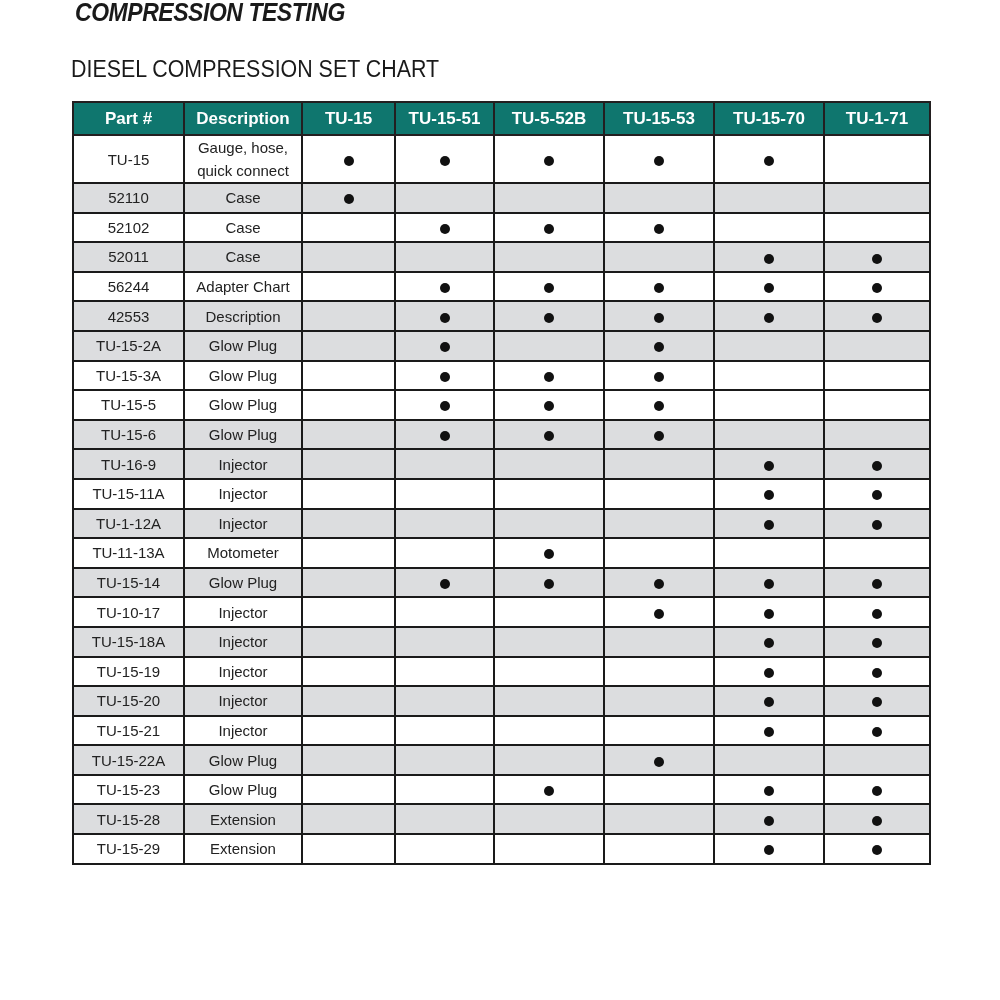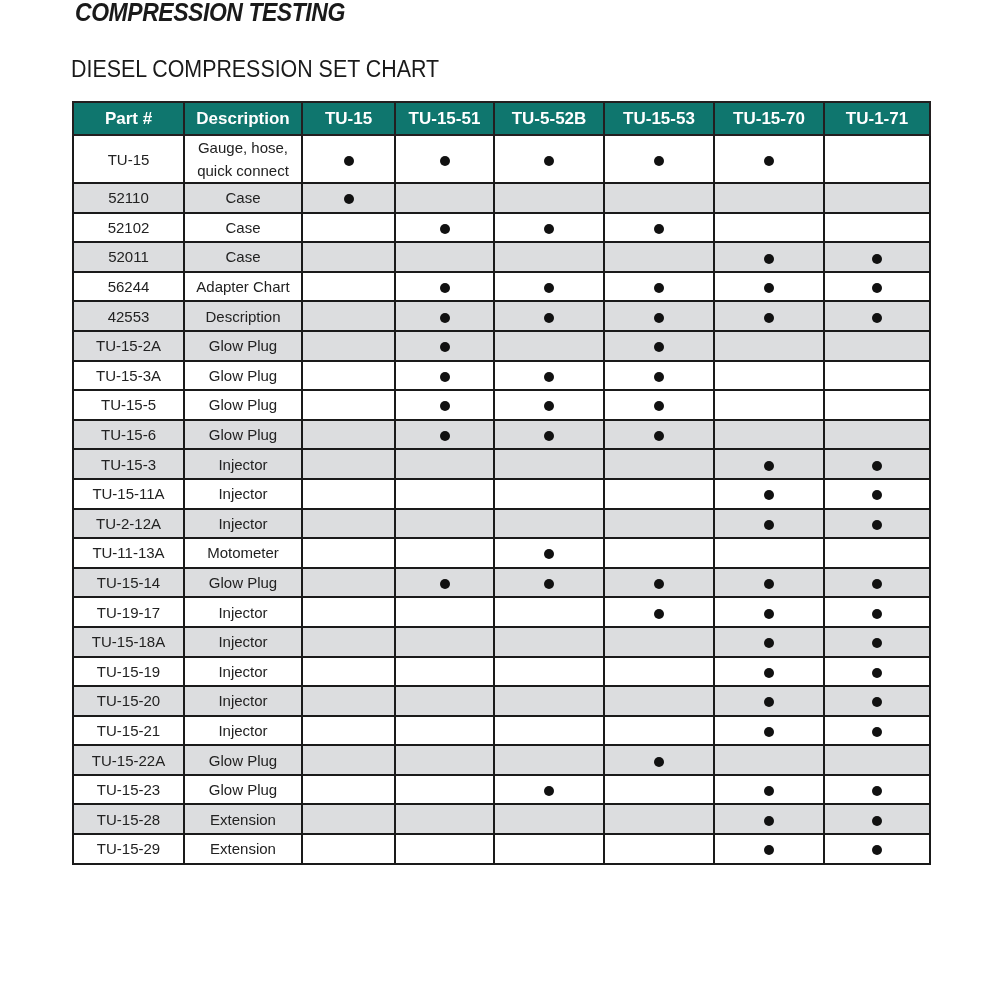--- a/index.html
+++ b/index.html
@@ -138,41 +138,41 @@
         <td>TU-15-6</td>
         <td class="desc">Glow Plug</td>
         <td></td>
         <td><span class="dot"></span></td>
         <td><span class="dot"></span></td>
         <td><span class="dot"></span></td>
         <td></td>
         <td></td>
       </tr>
       <tr class="shaded">
-        <td>TU-15-3</td>
+        <td>TU-16-9</td>
         <td class="desc">Injector</td>
         <td></td>
         <td></td>
         <td></td>
         <td></td>
         <td><span class="dot"></span></td>
         <td><span class="dot"></span></td>
       </tr>
       <tr>
         <td>TU-15-11A</td>
         <td class="desc">Injector</td>
         <td></td>
         <td></td>
         <td></td>
         <td></td>
         <td><span class="dot"></span></td>
         <td><span class="dot"></span></td>
       </tr>
       <tr class="shaded">
-        <td>TU-2-12A</td>
+        <td>TU-1-12A</td>
         <td class="desc">Injector</td>
         <td></td>
         <td></td>
         <td></td>
         <td></td>
         <td><span class="dot"></span></td>
         <td><span class="dot"></span></td>
       </tr>
       <tr>
         <td>TU-11-13A</td>
@@ -188,21 +188,21 @@
         <td>TU-15-14</td>
         <td class="desc">Glow Plug</td>
         <td></td>
         <td><span class="dot"></span></td>
         <td><span class="dot"></span></td>
         <td><span class="dot"></span></td>
         <td><span class="dot"></span></td>
         <td><span class="dot"></span></td>
       </tr>
       <tr>
-        <td>TU-19-17</td>
+        <td>TU-10-17</td>
         <td class="desc">Injector</td>
         <td></td>
         <td></td>
         <td></td>
         <td><span class="dot"></span></td>
         <td><span class="dot"></span></td>
         <td><span class="dot"></span></td>
       </tr>
       <tr class="shaded">
         <td>TU-15-18A</td>

